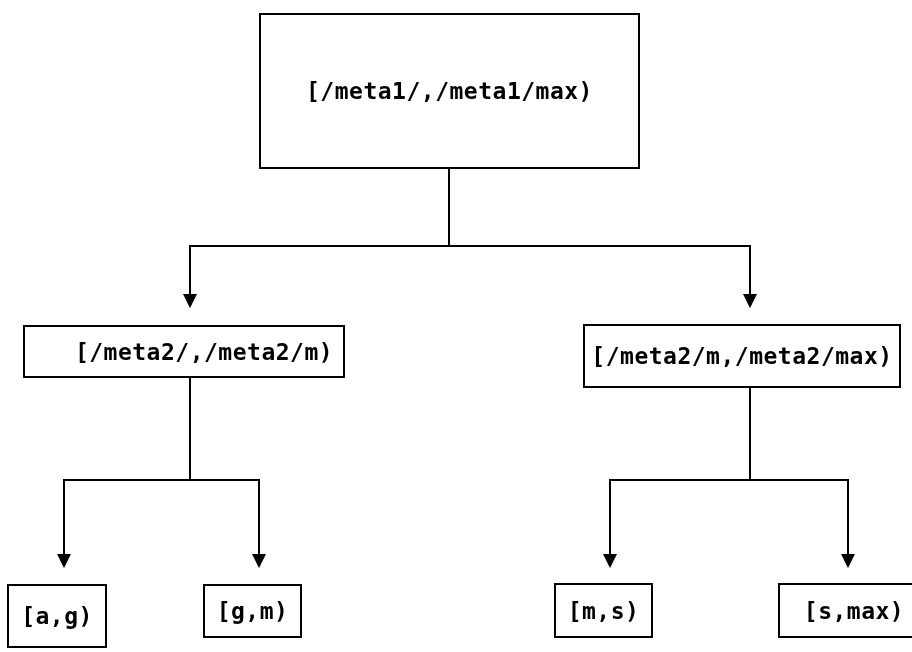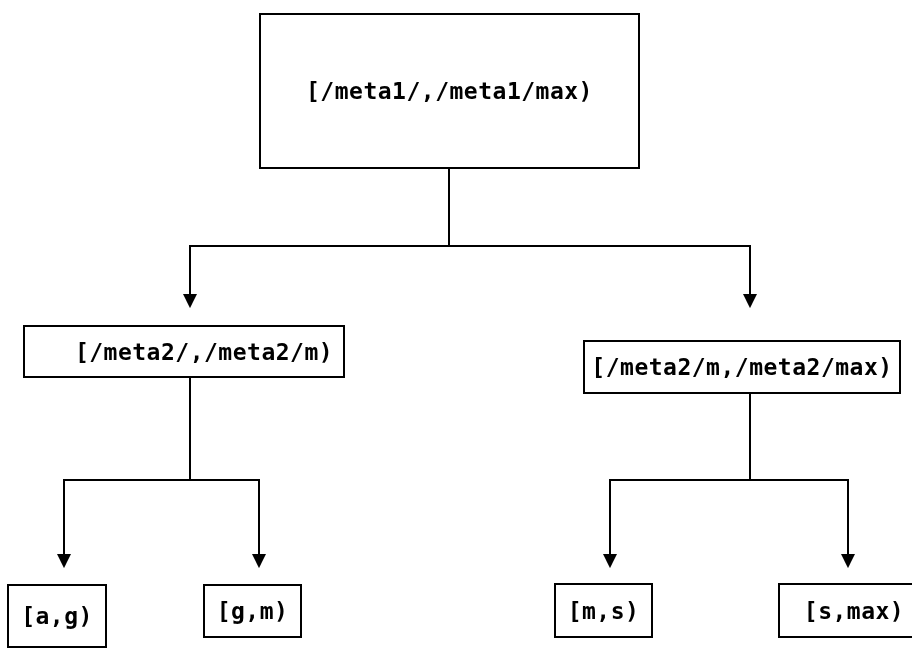--- a/index.html
+++ b/index.html
@@ -35,21 +35,21 @@
     display: flex;
     align-items: center;
     justify-content: center;
     font-weight: bold;
     font-size: 23px;
     letter-spacing: 0.5px;
     white-space: nowrap;
   }
   #node-root   { left: 259px; top: 13px;  width: 381px; height: 156px; }
   #node-left   { left: 23px;  top: 325px; width: 322px; height: 53px; padding-left: 40px;  }
-  #node-right  { left: 583px; top: 340px; width: 318px; height: 54px;  }
+  #node-right  { left: 583px; top: 324px; width: 318px; height: 64px;  }
   #node-leaf-ag   { left: 7px;   top: 584px; width: 100px; height: 64px; }
   #node-leaf-gm   { left: 203px; top: 584px; width: 99px;  height: 54px; }
   #node-leaf-ms   { left: 554px; top: 583px; width: 99px;  height: 55px; }
   #node-leaf-smax { left: 778px; top: 583px; width: 152px; height: 55px; }
 </style>
 </head>
 <body>
 
 <div class="canvas">
 

